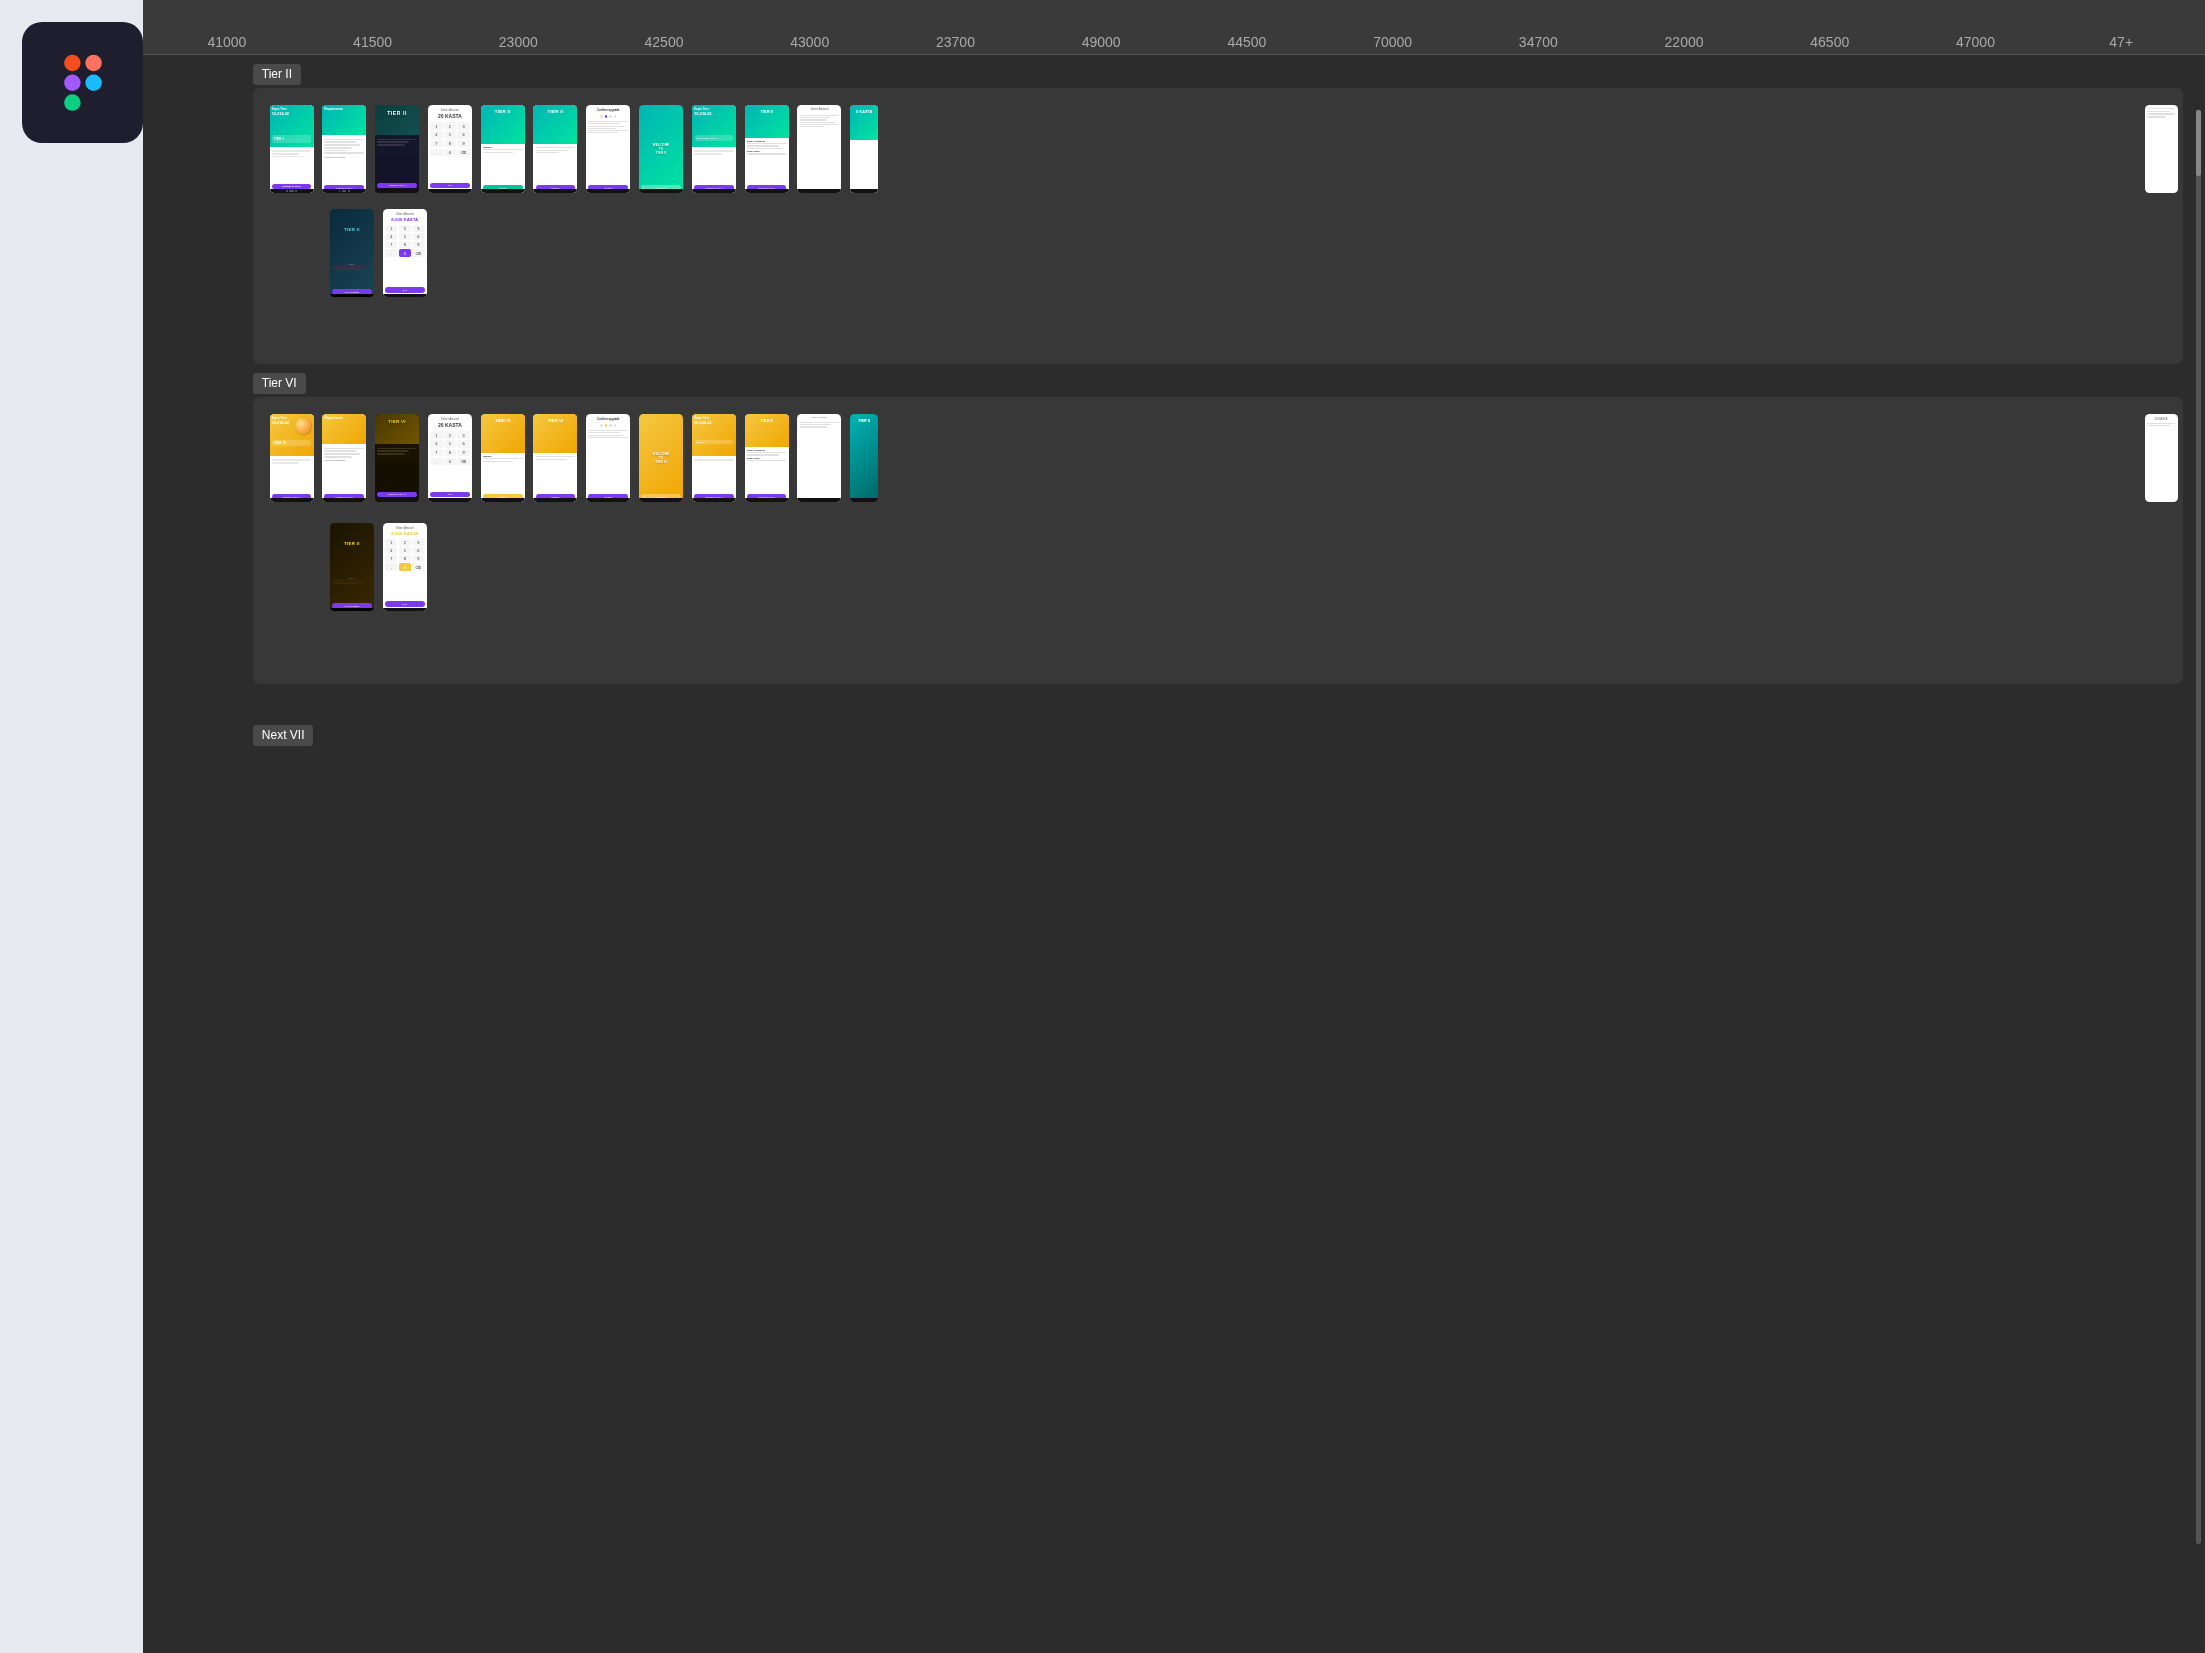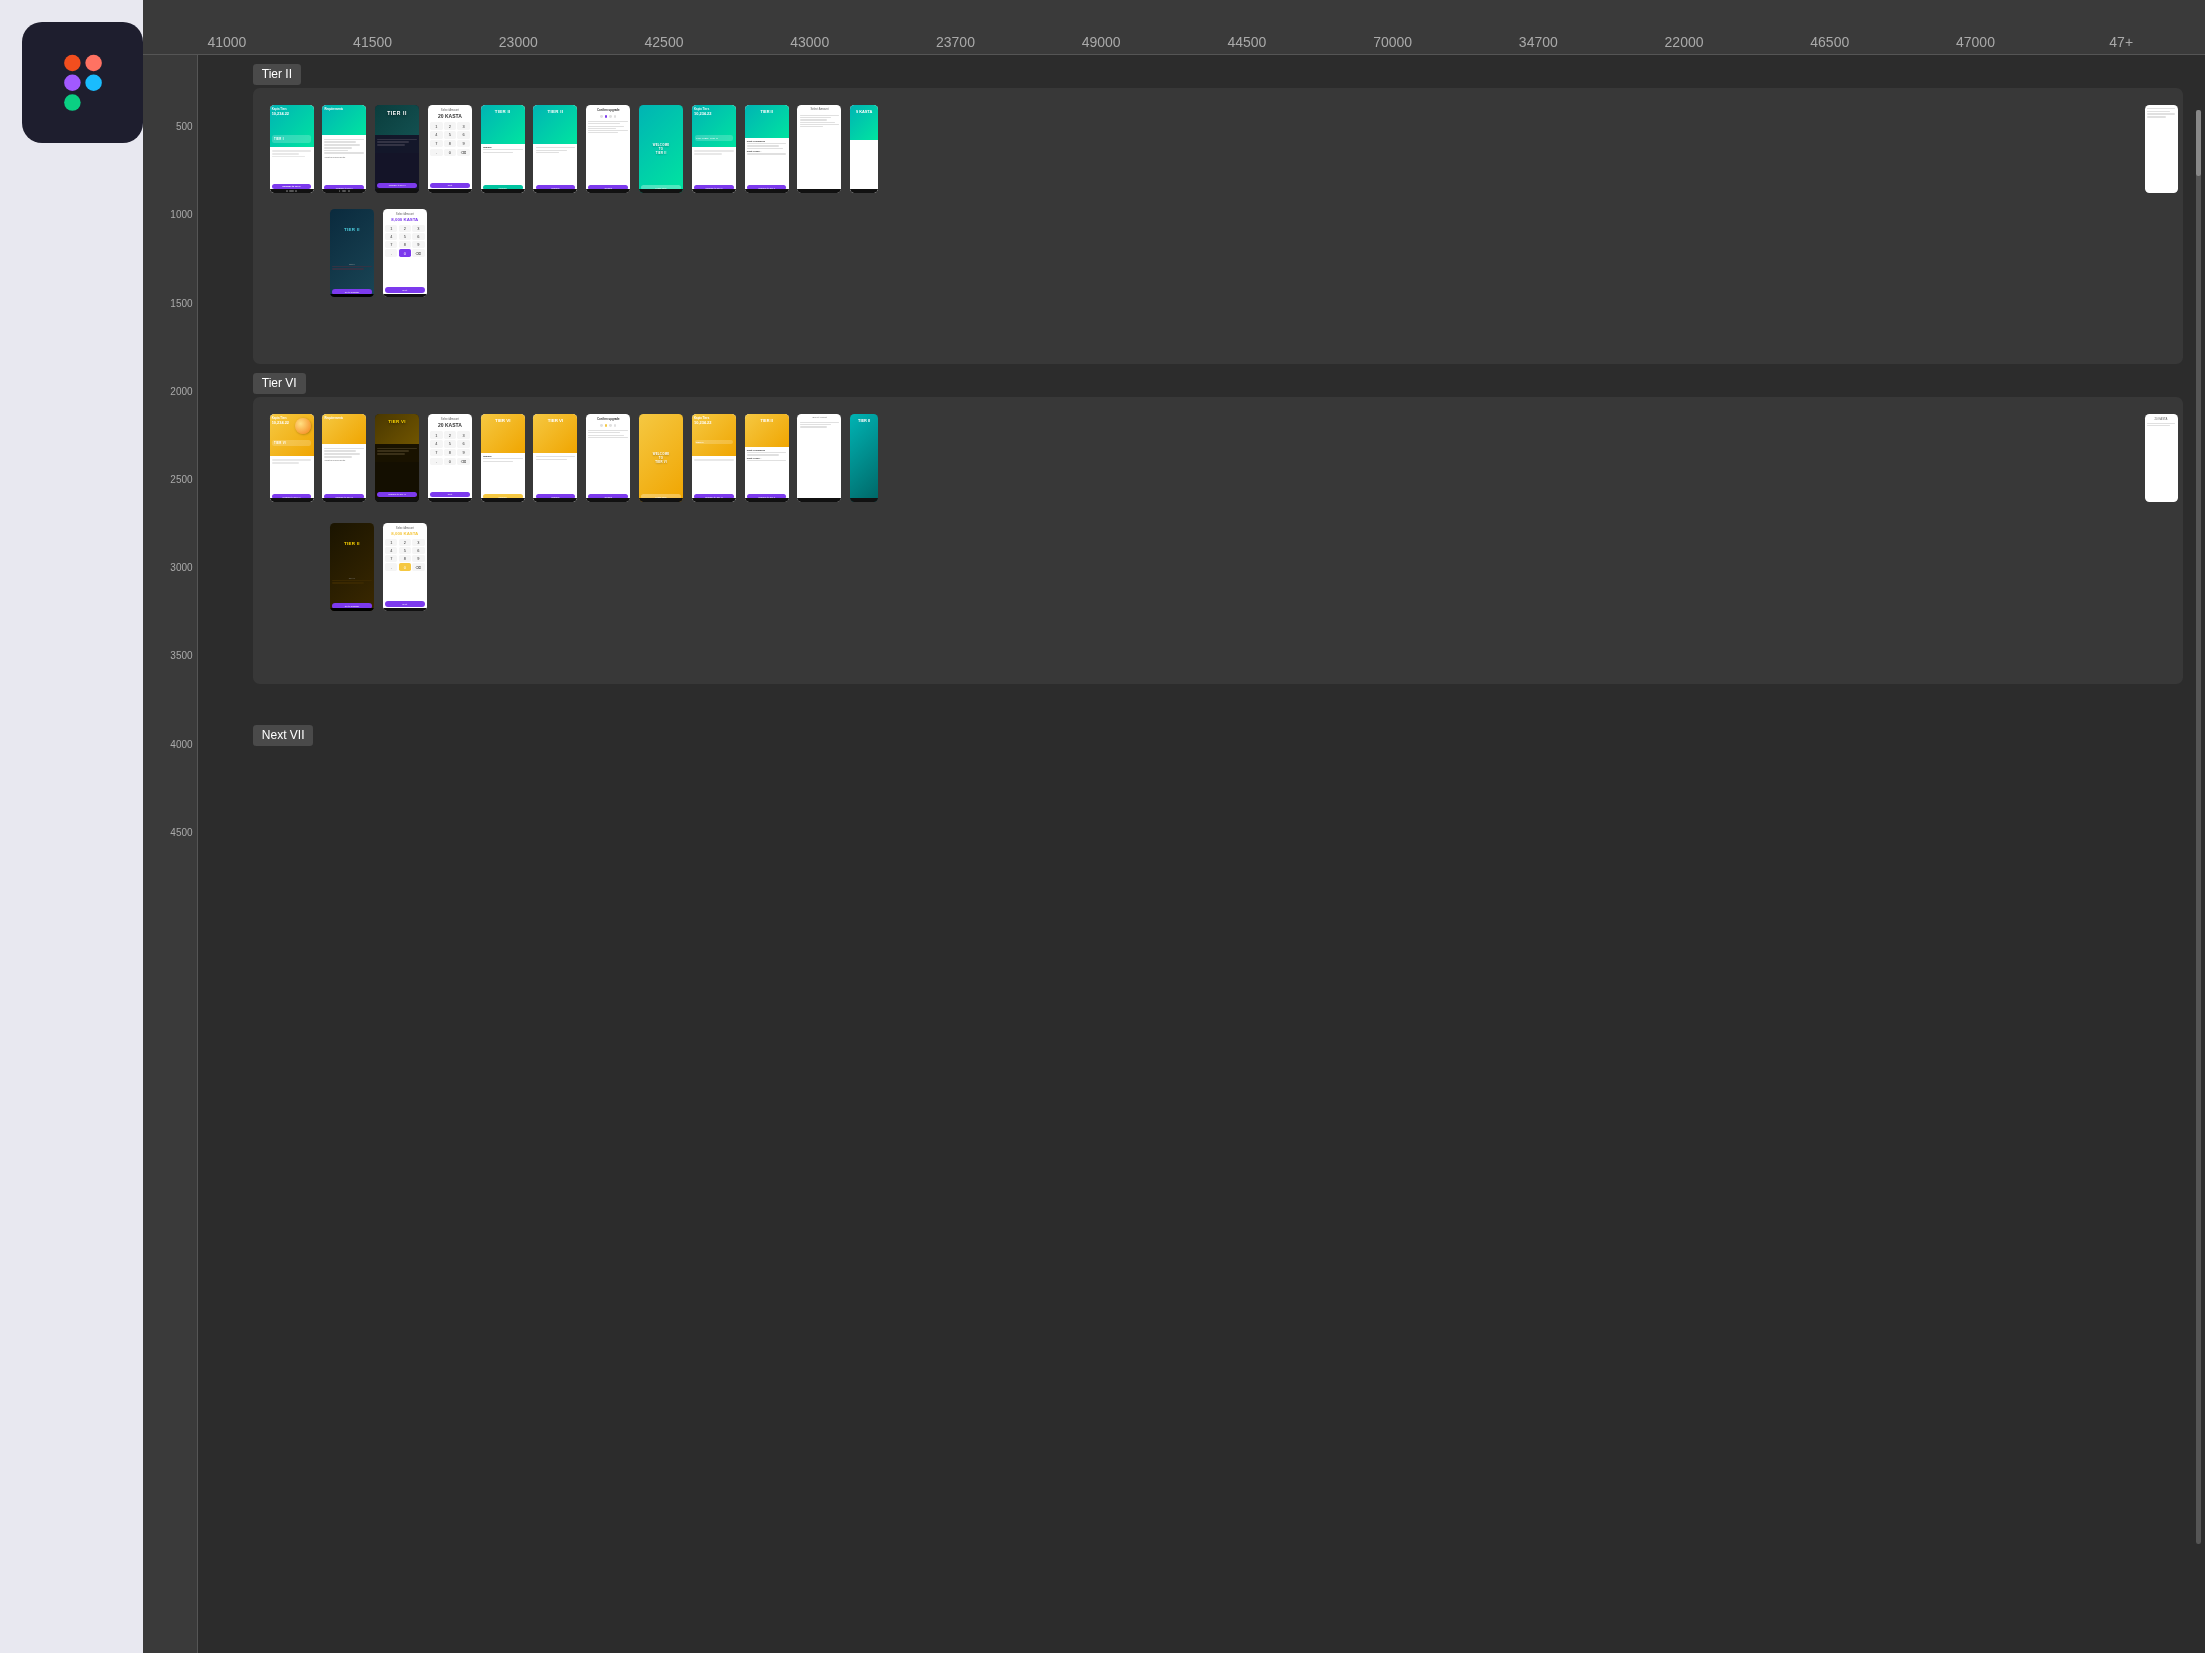--- a/index.html
+++ b/index.html
@@ -172,31 +172,20 @@
       <div class="ruler-mark">44500</div>
       <div class="ruler-mark">70000</div>
       <div class="ruler-mark">34700</div>
       <div class="ruler-mark">22000</div>
       <div class="ruler-mark">46500</div>
       <div class="ruler-mark">47000</div>
       <div class="ruler-mark">47+</div>
     </div>
   </div>
 
-  <div class="ruler-left">
-    <span class="ruler-mark-v" style="top: 66px;">500</span>
-    <span class="ruler-mark-v" style="top: 154px;">1000</span>
-    <span class="ruler-mark-v" style="top: 243px;">1500</span>
-    <span class="ruler-mark-v" style="top: 331px;">2000</span>
-    <span class="ruler-mark-v" style="top: 419px;">2500</span>
-    <span class="ruler-mark-v" style="top: 507px;">3000</span>
-    <span class="ruler-mark-v" style="top: 595px;">3500</span>
-    <span class="ruler-mark-v" style="top: 684px;">4000</span>
-    <span class="ruler-mark-v" style="top: 772px;">4500</span>
-  </div>
 
   <div class="canvas-content">
 
     <div class="frame-section" style="top: 33px; left: 55px; width: 1930px; height: 276px;">
       <div class="frame-label">Tier II</div>
 
       <div style="position:absolute; top: 16.5px; left: 16.5px; display:flex; gap:8.8px;">
 
         <div style="width:44px; height:88px; border-radius:4.4px; overflow:hidden; background:#fff; position:relative; flex-shrink:0;">
           <div style="background:linear-gradient(135deg,#00b4b4,#00e5a0); height:50%; position:absolute; top:0; width:100%;"></div>

